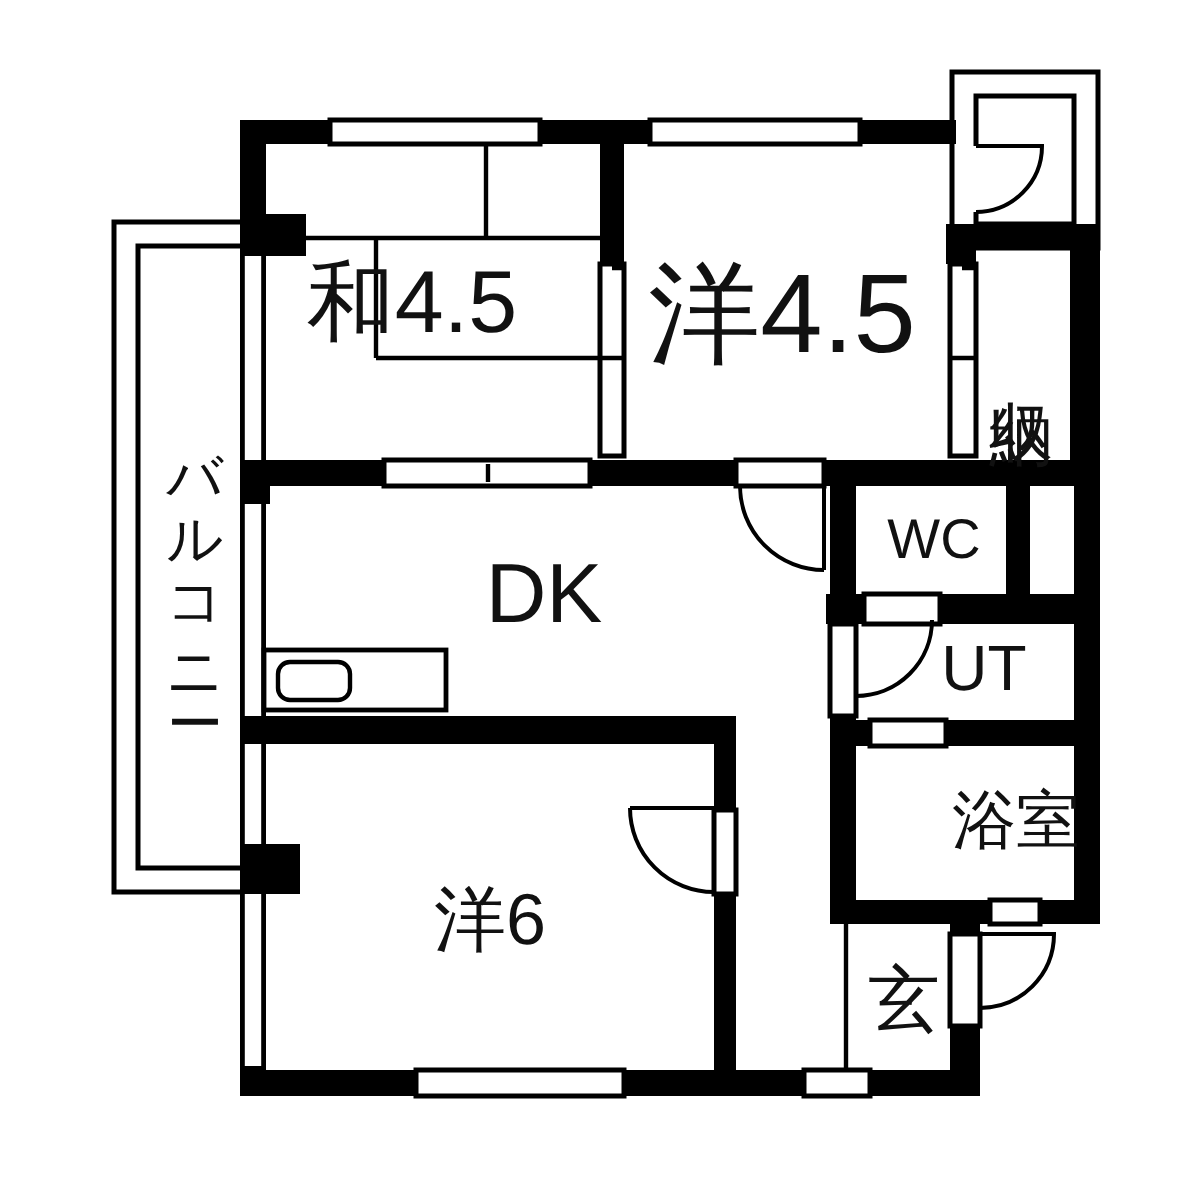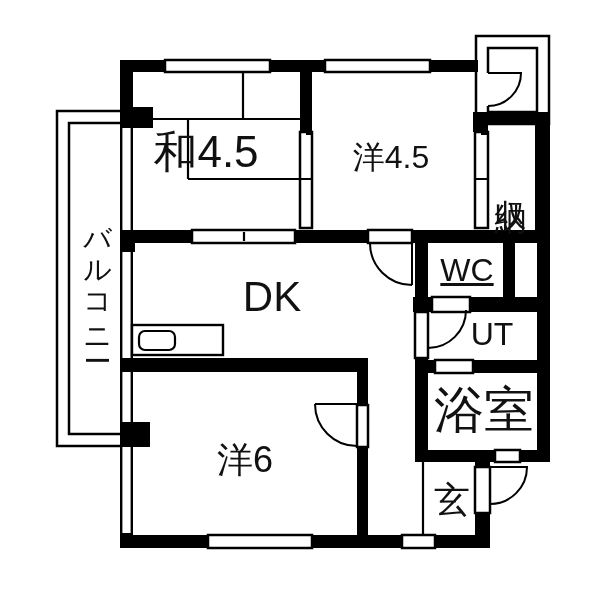--- a/index.html
+++ b/index.html
@@ -110,22 +110,22 @@
     <g stroke="#000" stroke-width="2" fill="none">
       <path d="M488,73 H521 A33,33 0 0 1 488,106"></path>
       <path d="M412,243 V285 M370,243 A42,42 0 0 0 412,285"></path>
       <path d="M428,348 A38,38 0 0 0 466,310"></path>
       <path d="M315,404 H357 M315,404 A42,42 0 0 0 357,446"></path>
       <path d="M490,467 H527 A37,37 0 0 1 490,504"></path>
     </g>
   </svg>
 
   <div class="lbl" style="left:206px;top:152px;font-size:44px;">和4.5</div>
-  <div class="lbl" style="left:391px;top:157px;font-size:32px;">洋4.5</div>
+  <div class="lbl" style="left:391px;top:157px;font-size:56px;">洋4.5</div>
   <div class="lbl v" style="left:511px;top:178px;font-size:32px;letter-spacing:4px;">収納</div>
   <div class="lbl" style="left:272px;top:297px;font-size:42px;">DK</div>
   <div class="lbl v" style="left:97px;top:278px;font-size:28px;letter-spacing:3px;">バルコニー</div>
-  <div class="lbl" style="left:467px;top:270px;font-size:32px;text-decoration:underline;">WC</div>
+  <div class="lbl" style="left:467px;top:270px;font-size:28px;">WC</div>
   <div class="lbl" style="left:492px;top:334px;font-size:32px;text-align:center;">UT</div>
-  <div class="lbl" style="left:484px;top:410px;font-size:50px;text-align:right;">浴室</div>
+  <div class="lbl" style="left:508px;top:410px;font-size:32px;text-align:right;">浴室</div>
   <div class="lbl" style="left:245px;top:460px;font-size:36px;">洋6</div>
   <div class="lbl" style="left:452px;top:500px;font-size:36px;">玄</div>
 </div>
 
 </body></html>

